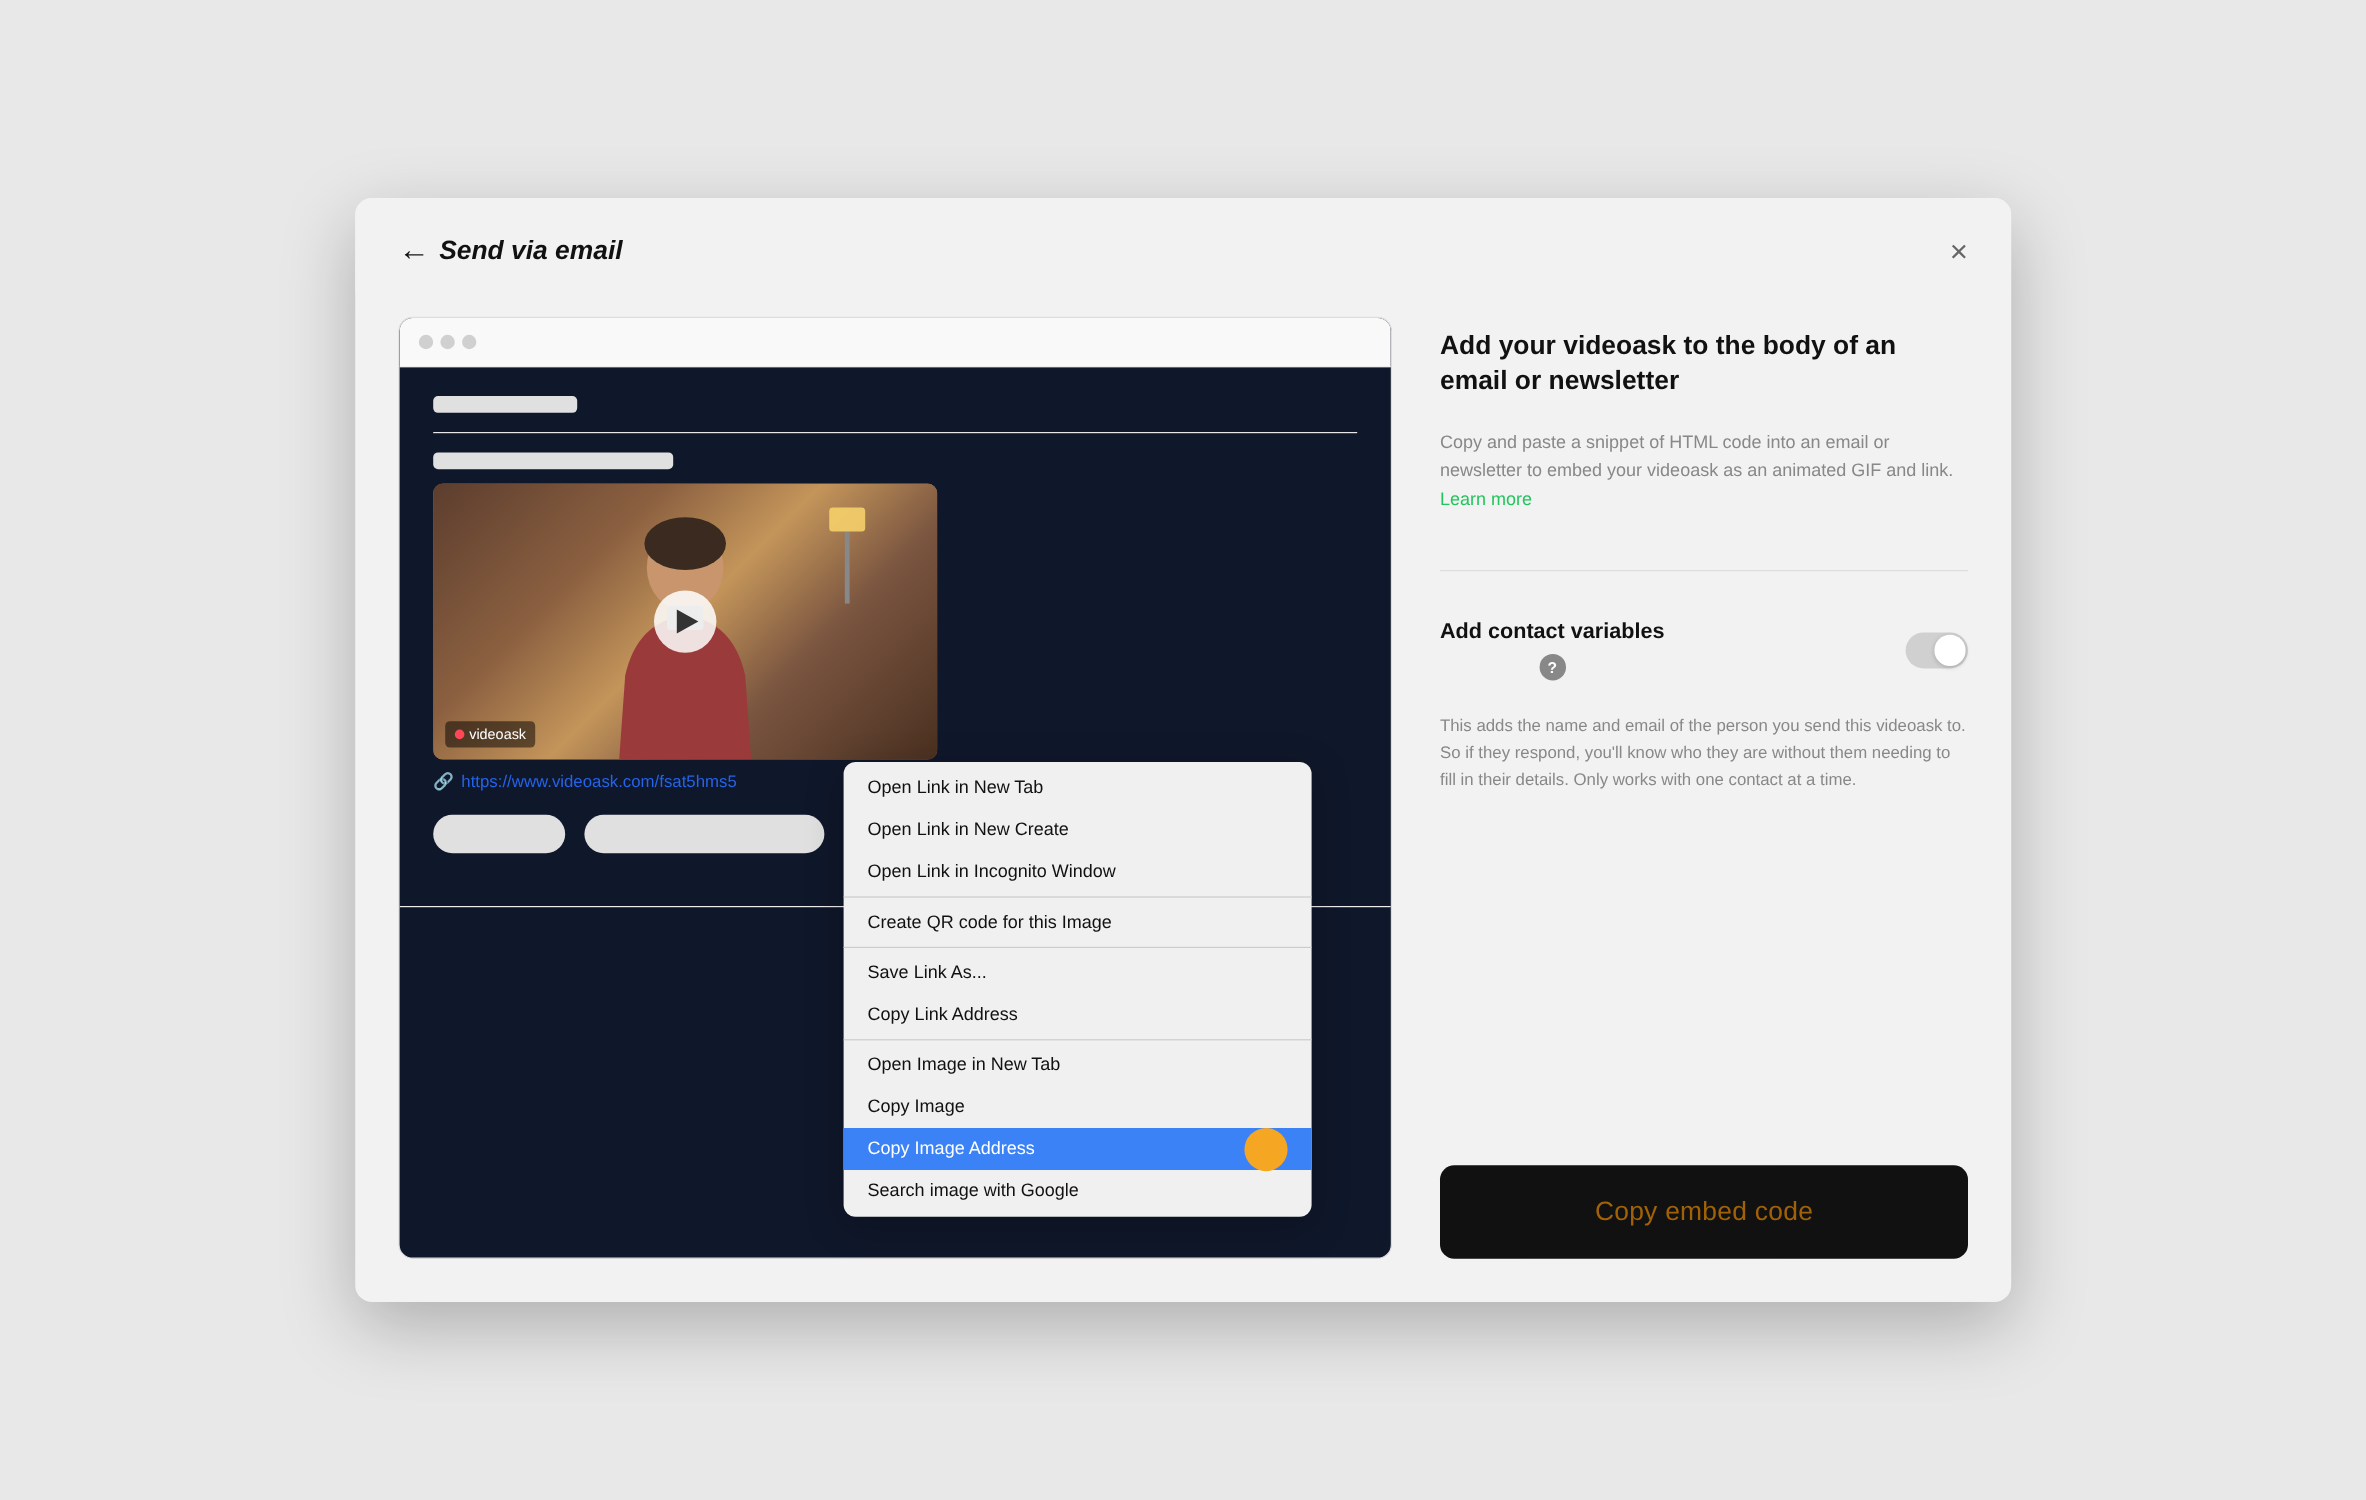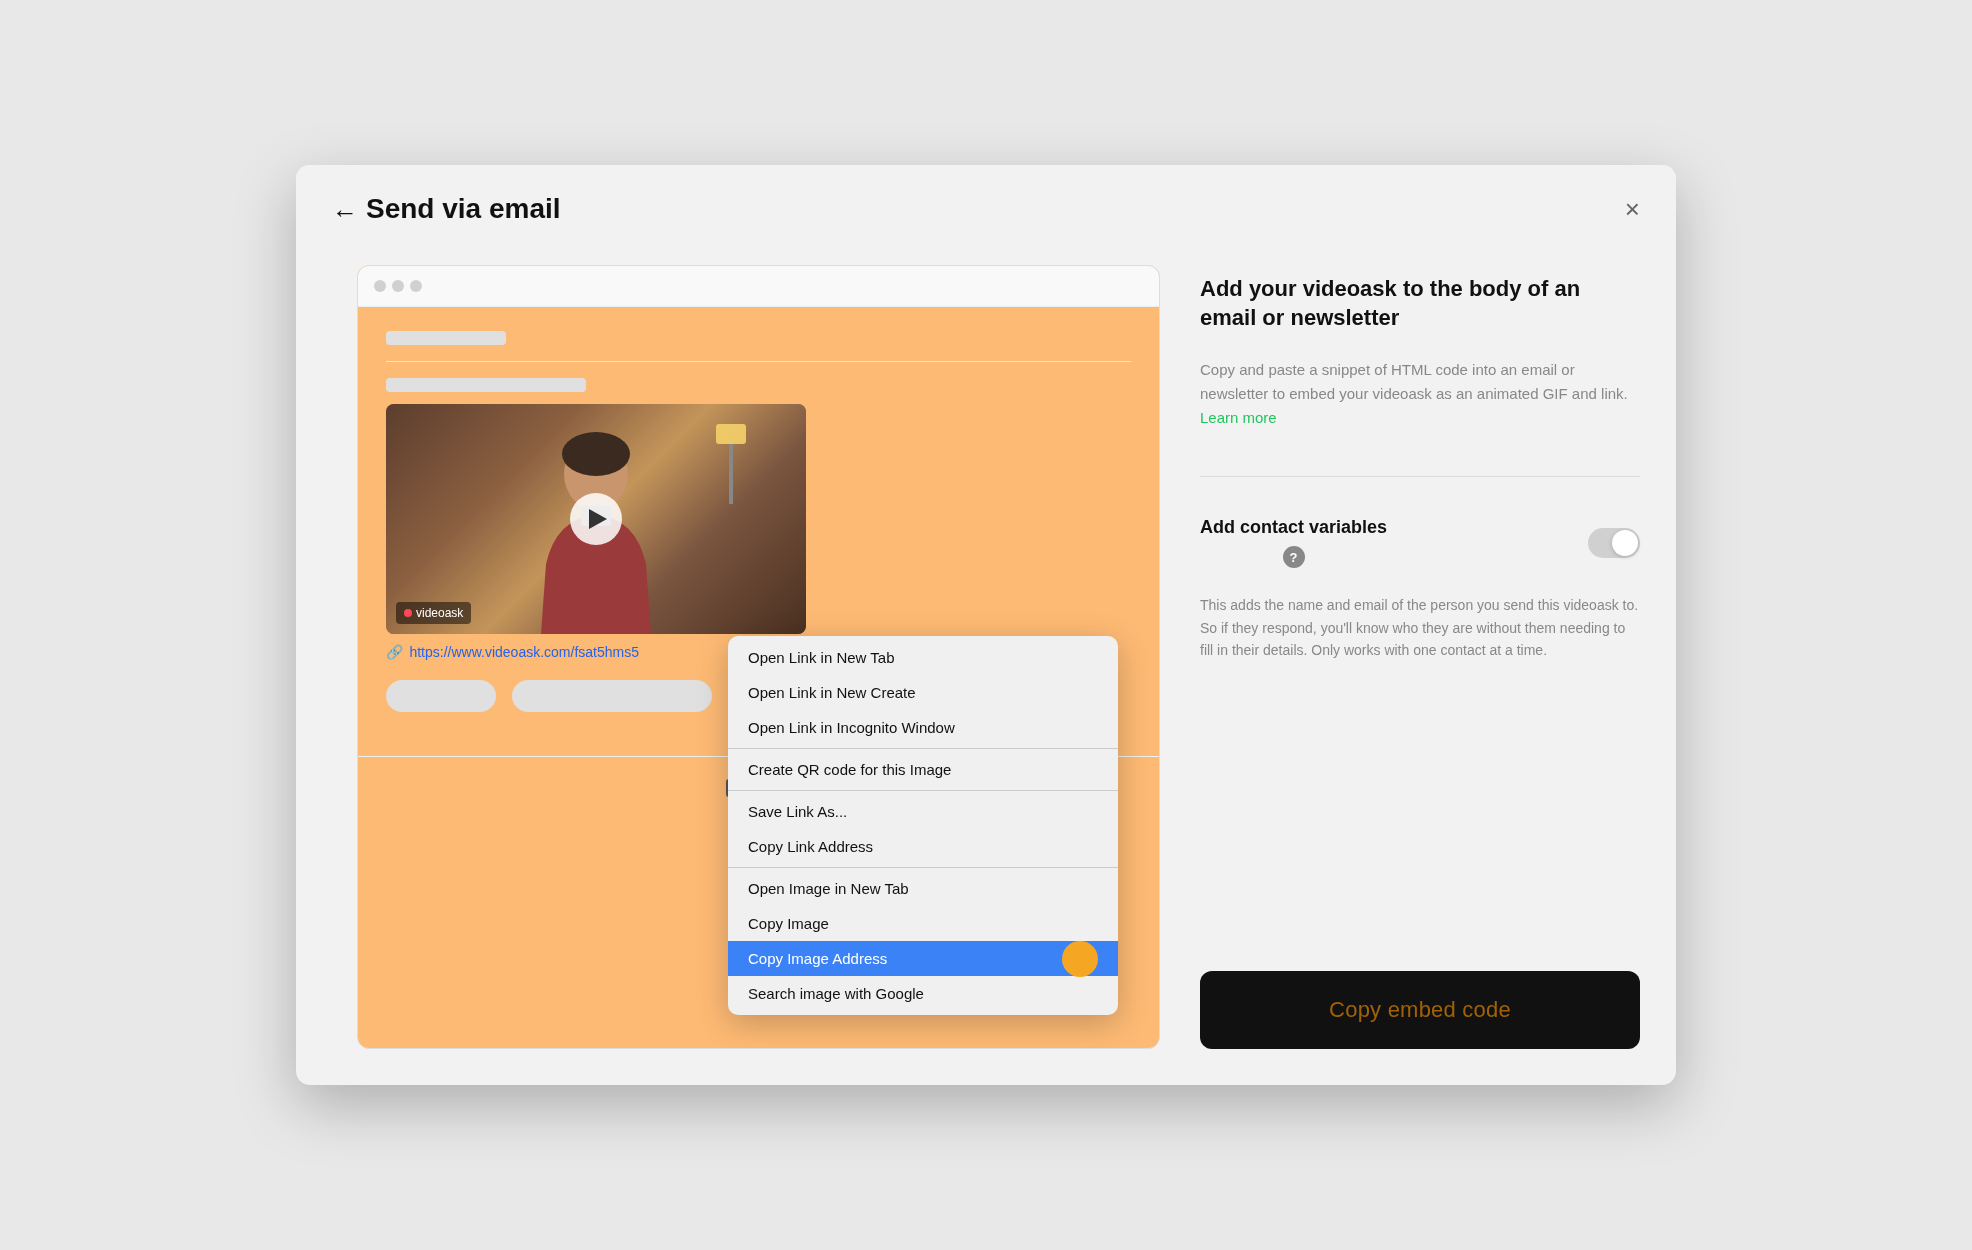--- a/index.html
+++ b/index.html
@@ -44,49 +44,49 @@
       font-size: 28px;
       font-weight: 700;
       color: #111;
     }
     .back-icon {
       font-size: 26px;
       font-weight: 700;
       color: #111;
     }
     .modal-title {
-      font-size: 28px;
+      font-size: 22px;
       font-weight: 700;
       color: #111;
+      font-style: italic;
     }
     .close-btn {
       background: none;
       border: none;
       cursor: pointer;
       font-size: 26px;
       color: #666;
       line-height: 1;
     }
     .modal-body {
       display: flex;
       flex: 1;
       padding: 20px 36px 36px 36px;
       gap: 40px;
     }
     
     .preview-panel {
       flex: 1;
-      background: #fdba74;
+      background: #0f172a;
       border-radius: 12px;
       border: 1px solid #ddd;
       padding: 0;
       overflow: hidden;
       position: relative;
       min-height: 700px;
-      margin-left: 25px;
     }
     .browser-bar {
       display: flex;
       align-items: center;
       gap: 6px;
       padding: 14px 16px;
       background: #f9f9f9;
       border-bottom: 1px solid #eee;
     }
     .browser-dot {

